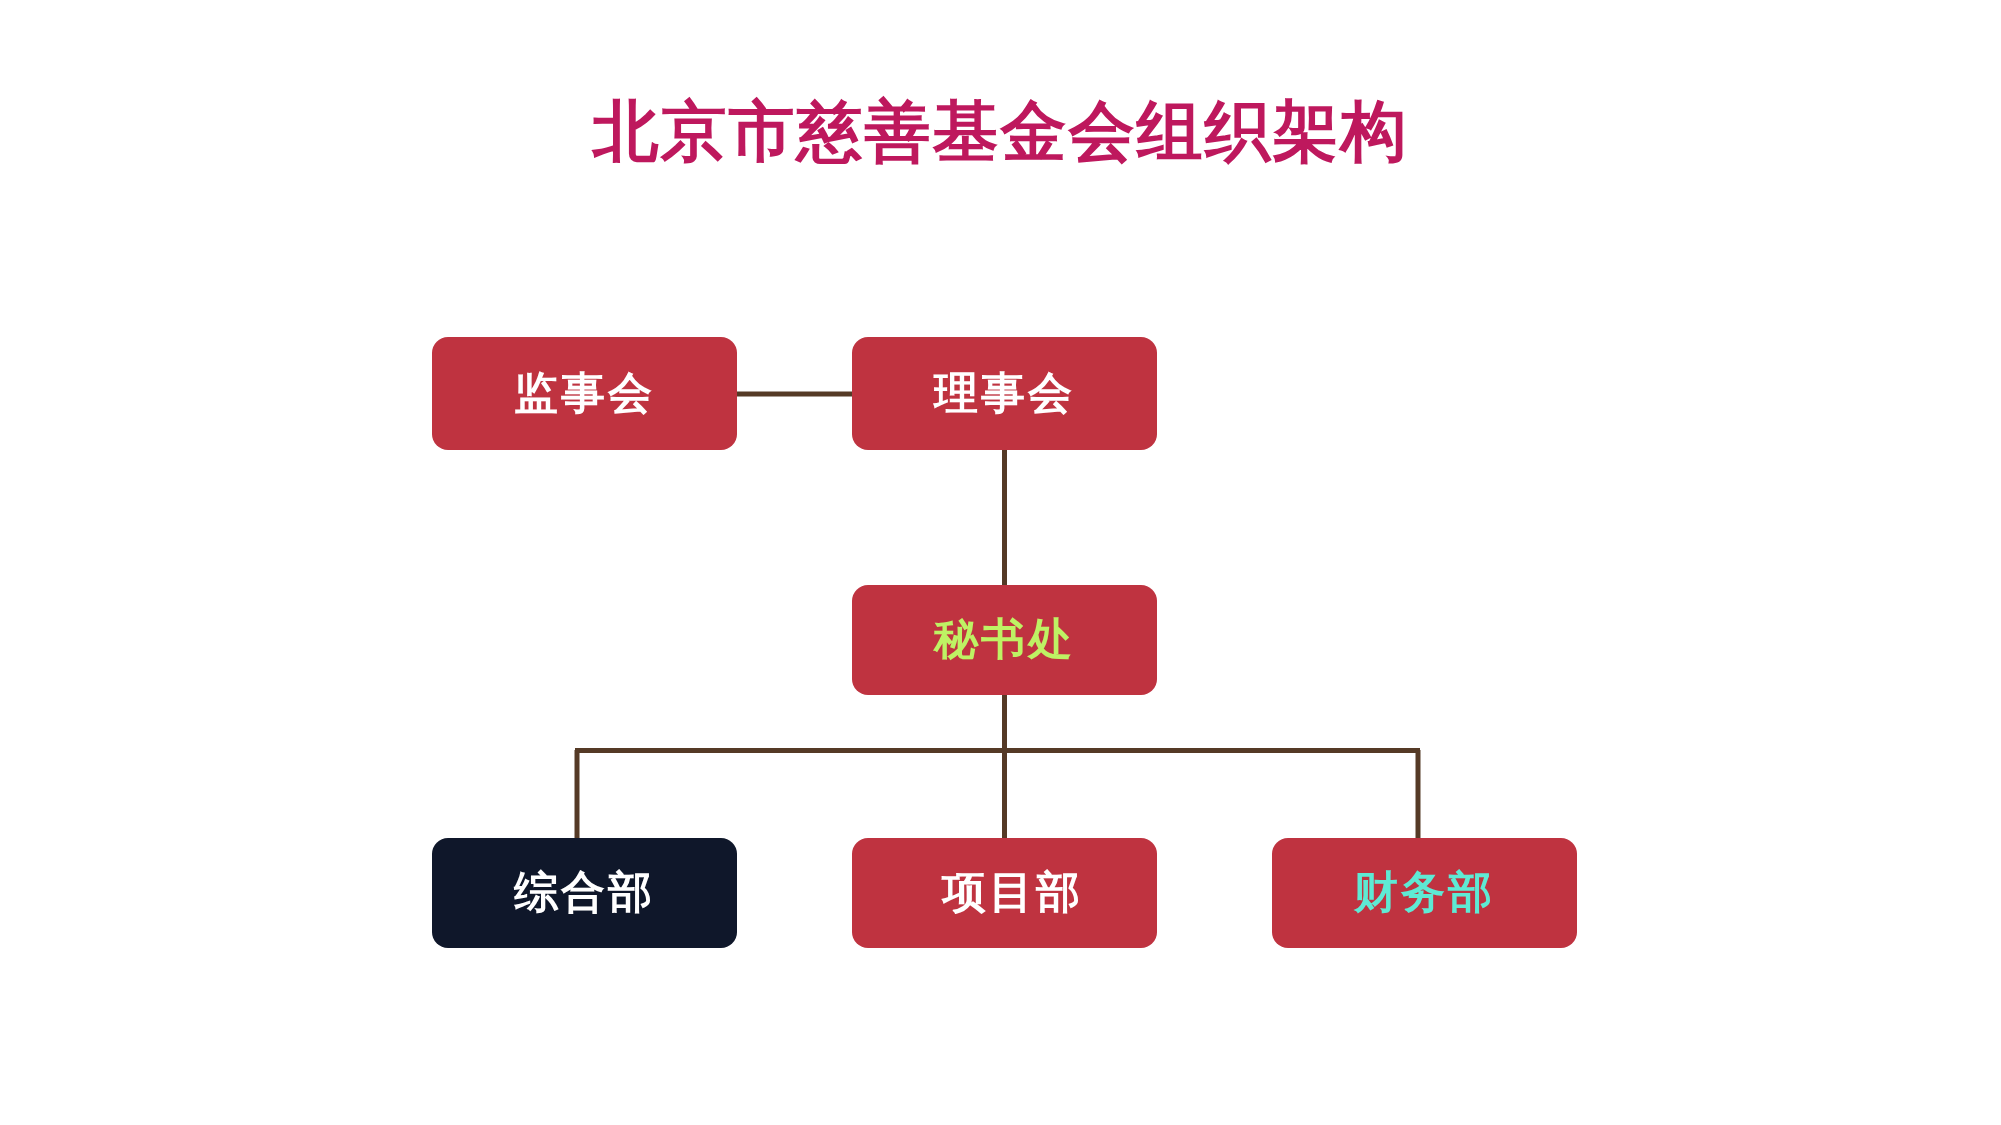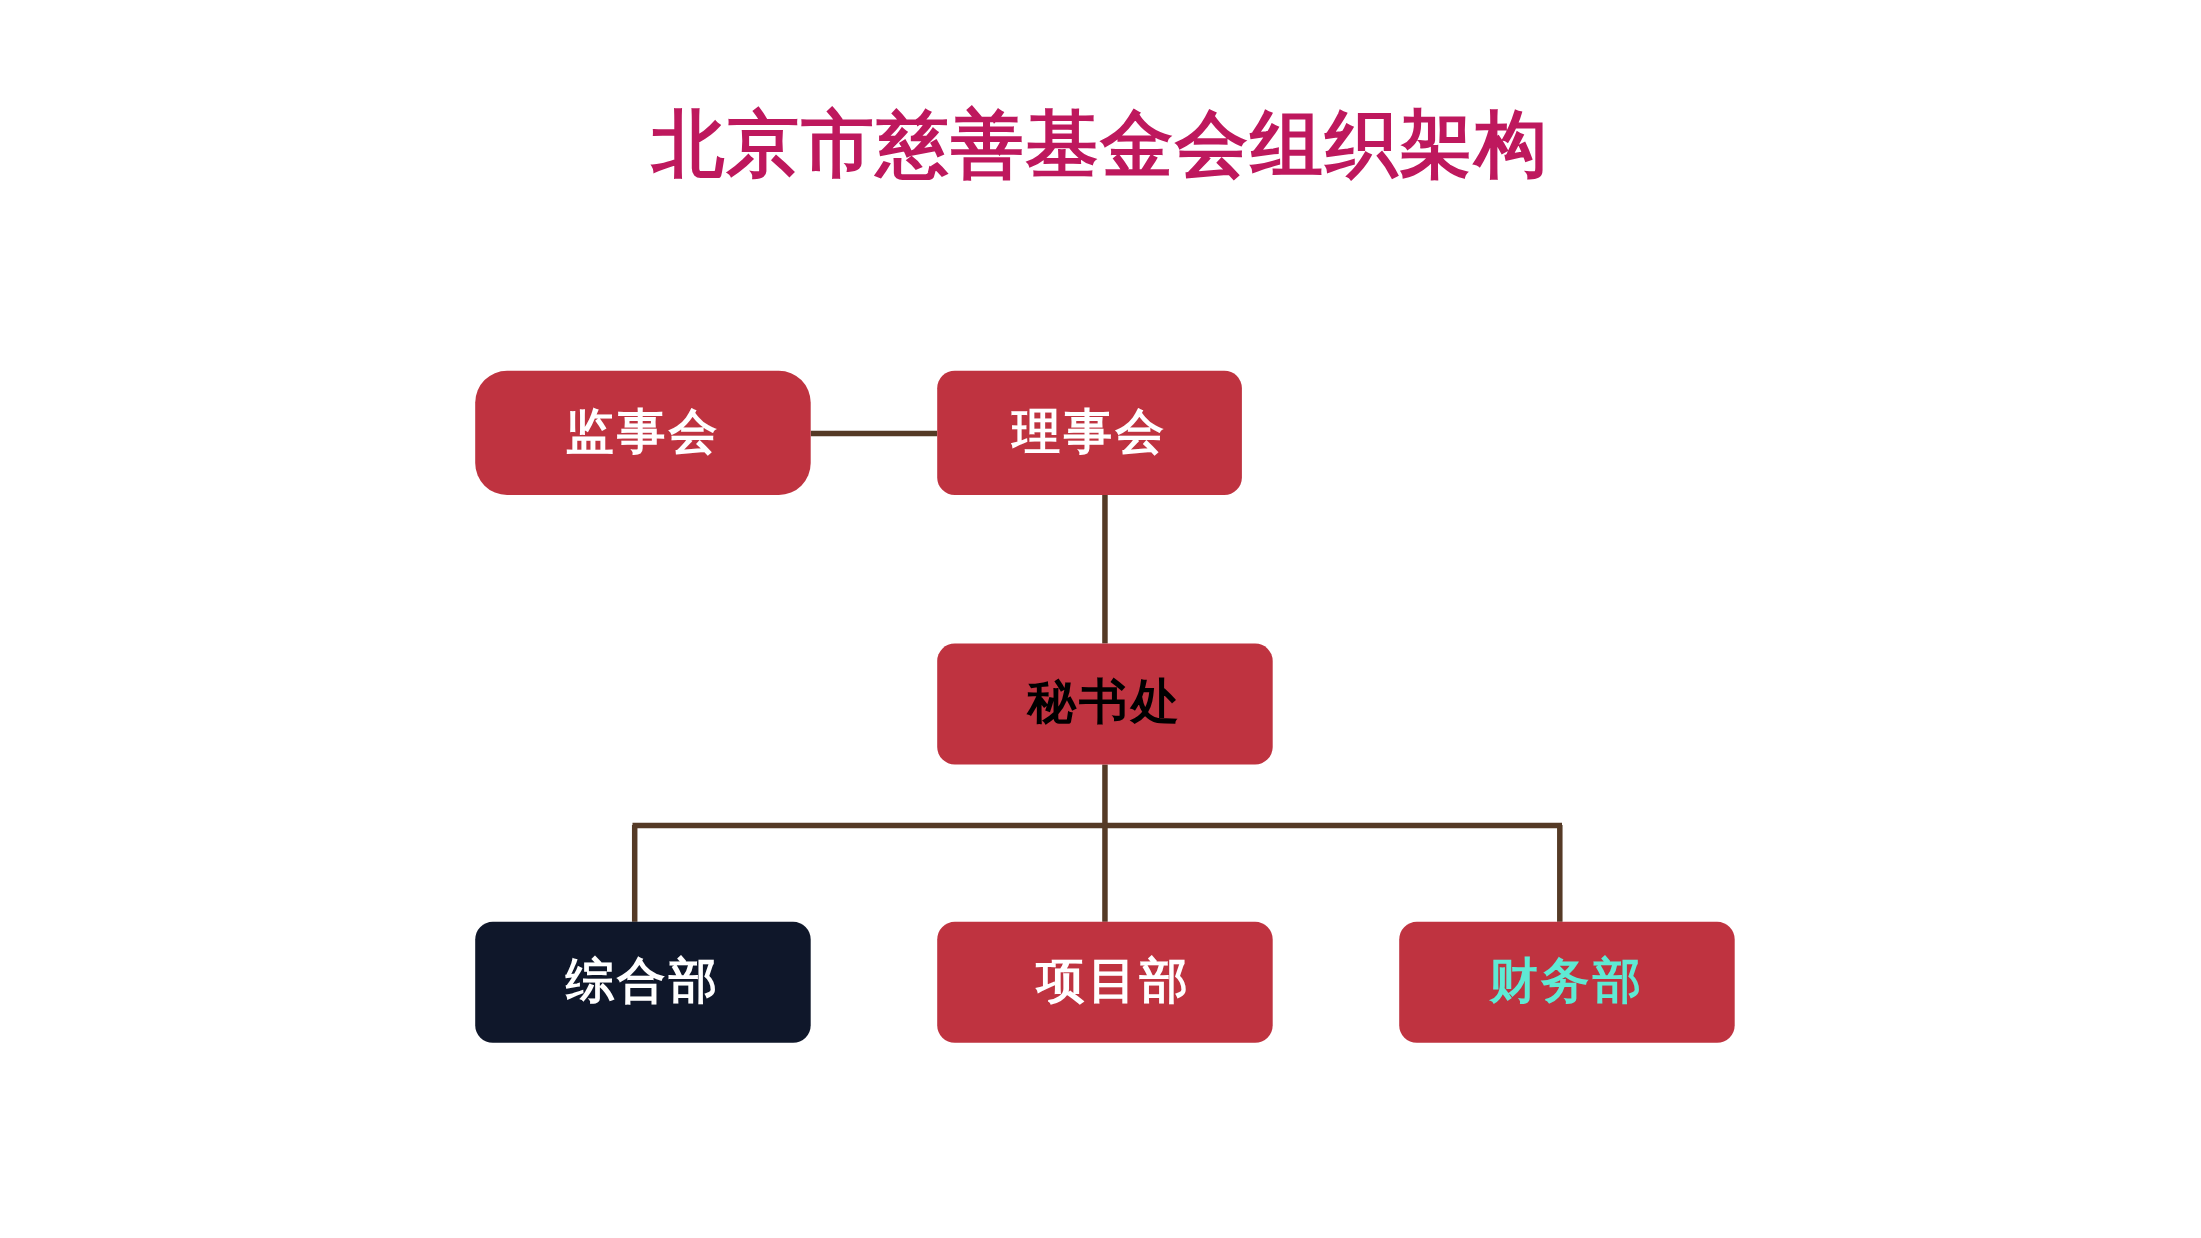--- a/index.html
+++ b/index.html
@@ -67,21 +67,21 @@
     color: #FFFFFF;
     letter-spacing: 3px;
     line-height: 1;
     white-space: nowrap;
     user-select: none;
     transform: translateY(-1px);
   }
 
   
   #node-supervisors { left: 432px;  top: 337px; width: 305px; height: 113px; }
-  #node-directors   { left: 852px;  top: 337px; width: 277px; height: 113px; }
+  #node-directors   { left: 852px;  top: 337px; width: 305px; height: 113px; }
   #node-secretariat { left: 852px;  top: 585px; width: 305px; height: 110px; }
   #node-general     { left: 432px;  top: 838px; width: 305px; height: 110px; }
   #node-project     { left: 852px;  top: 838px; width: 305px; height: 110px; padding-left: 16px; }
   #node-finance     { left: 1272px; top: 838px; width: 305px; height: 110px; }
 </style>
 </head>
 <body style="background: rgb(255, 255, 255);">
 
 <div id="stage" style="background: rgb(255, 255, 255);">
 
@@ -99,30 +99,30 @@
       <line x1="575" y1="750.5" x2="1420" y2="750.5"></line>
 
       <line x1="577" y1="750" x2="577" y2="838"></line>
 
       <line x1="1004.5" y1="750" x2="1004.5" y2="838"></line>
 
       <line x1="1418" y1="750" x2="1418" y2="838"></line>
     </g>
   </svg>
 
-  <div class="node" id="node-supervisors" style="background: rgb(191, 51, 64); border-radius: 29px;">
+  <div class="node" id="node-supervisors" style="background: rgb(191, 51, 64);">
     <span class="node-label" style="color: rgb(255, 255, 255);">监事会</span>
   </div>
 
   <div class="node" id="node-directors" style="background: rgb(191, 51, 64);">
     <span class="node-label" style="color: rgb(255, 255, 255);">理事会</span>
   </div>
 
   <div class="node" id="node-secretariat" style="background: rgb(191, 51, 64);">
-    <span class="node-label" style="color: #000000;">秘书处</span>
+    <span class="node-label" style="color: #bef264;">秘书处</span>
   </div>
 
   <div class="node" id="node-general" style="background: #0f172a;">
     <span class="node-label" style="color: rgb(255, 255, 255);">综合部</span>
   </div>
 
   <div class="node" id="node-project" style="background: rgb(191, 51, 64);">
     <span class="node-label" style="color: rgb(255, 255, 255);">项目部</span>
   </div>
 

